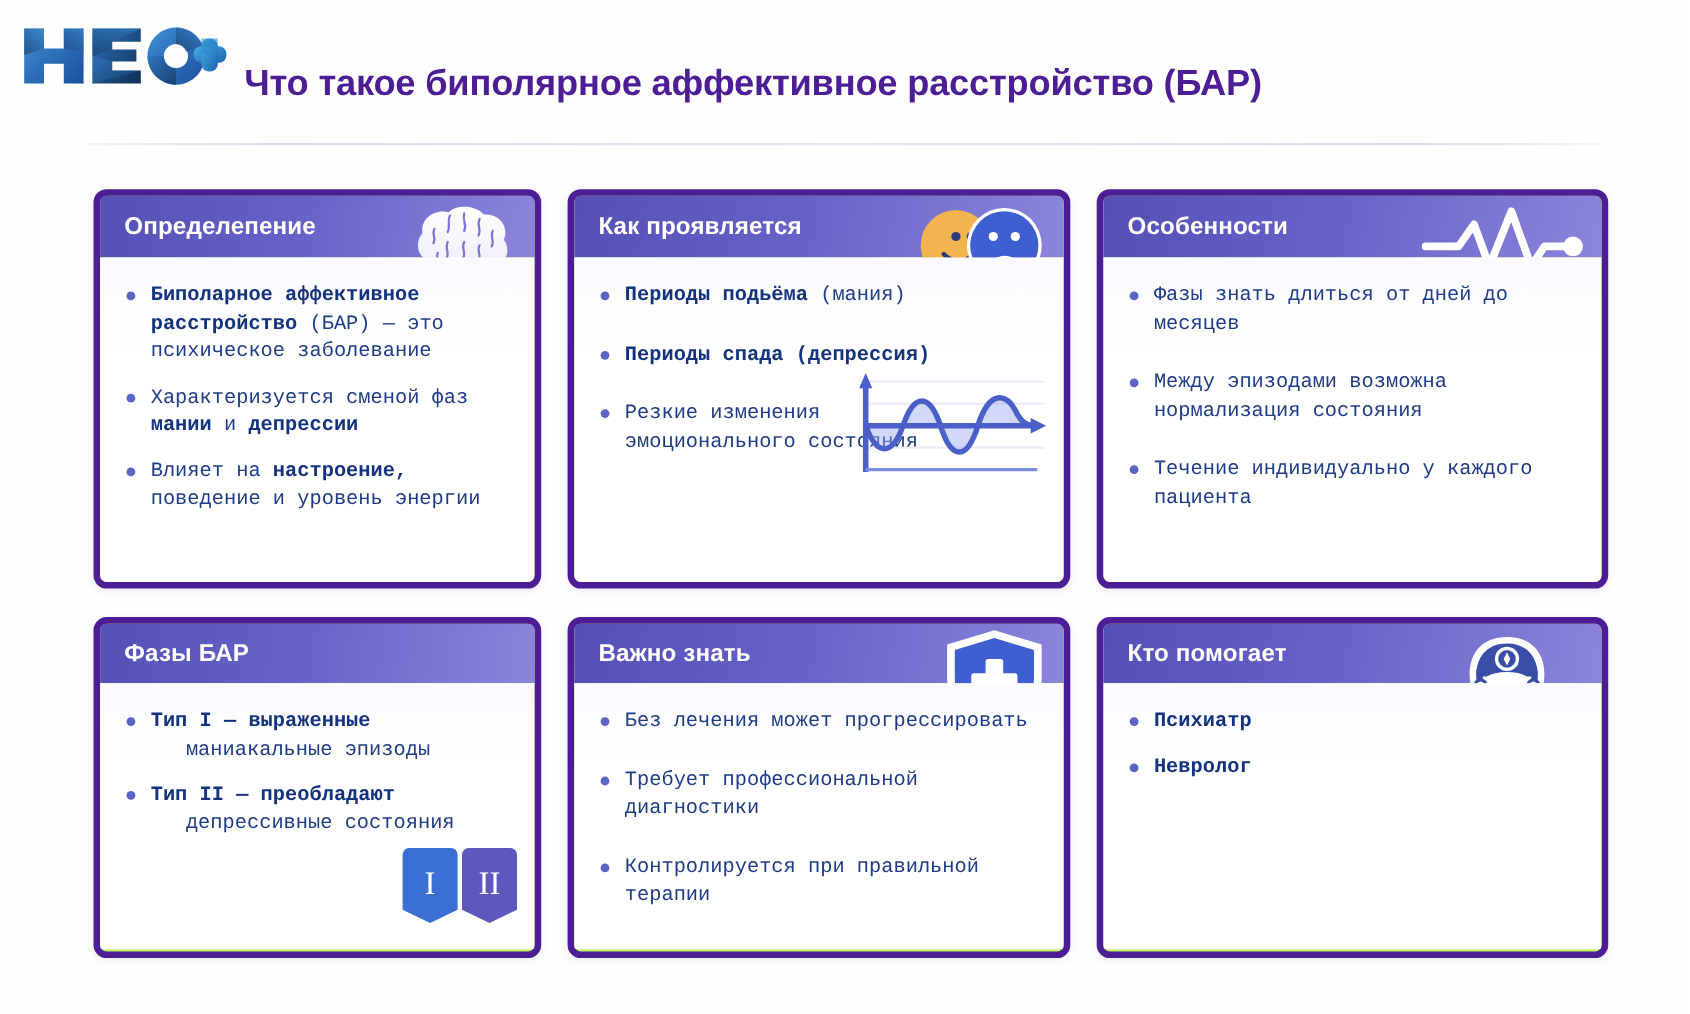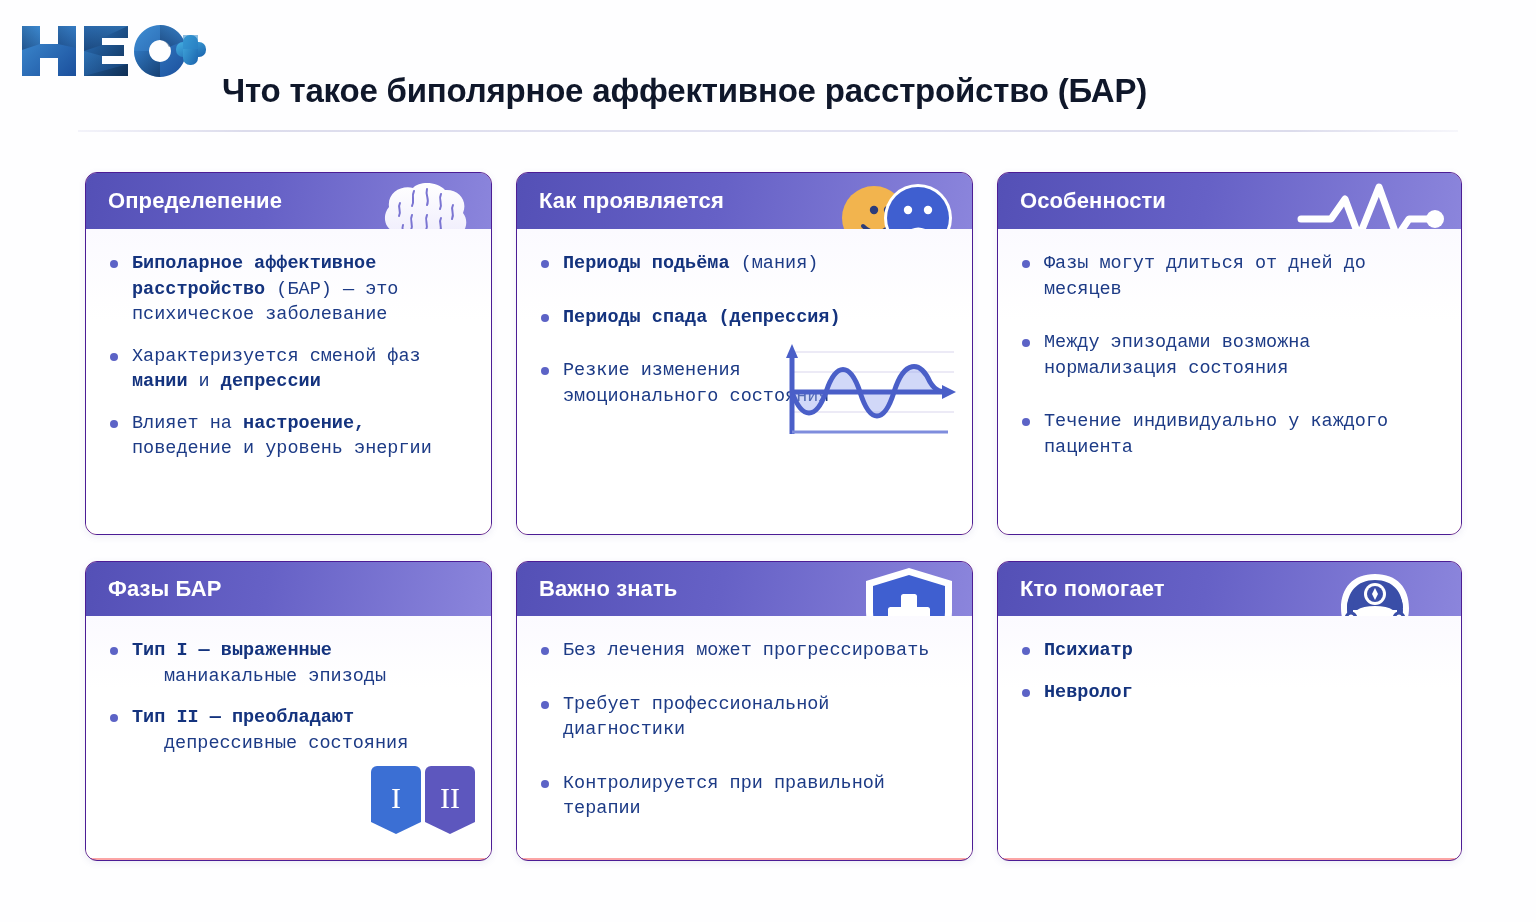--- a/index.html
+++ b/index.html
@@ -8,42 +8,42 @@
     background:#ffffff;
     font-family:"Liberation Sans", sans-serif;
     overflow:hidden;
   }
   .page { position:relative; width:1536px; height:922px; background:#fefeff; }
 
   
   .topbar { position:absolute; left:0; top:0; width:1536px; height:130px; }
   .logo { position:absolute; left:16px; top:18px; width:190px; height:62px; }
   .page-title {
-    position:absolute; left:222px; top:72px;
-    font-size:33px; font-weight:bold; color:#0f172a;
+    position:absolute; left:222px; top:56px;
+    font-size:33px; font-weight:bold; color:#4c1d95;
     letter-spacing:-0.2px; white-space:nowrap;
   }
   .divider {
     position:absolute; left:78px; top:130px; width:1380px; height:2px;
     background:linear-gradient(90deg,#f3f3fa 0%,#dcdcec 12%,#e3e3f2 50%,#dcdcec 88%,#f6f6fb 100%);
   }
 
   
   .grid {
     position:absolute; left:85px; top:172px;
     width:1372px;
     display:grid;
     grid-template-columns:407px 457px 465px;
     grid-template-rows:363px 1fr;
     column-gap:24px; row-gap:26px;
   }
   .card {
     position:relative;
-    background:#fca5a5;
-    border:1px solid #4c1d95;
+    background:#bef264;
+    border:6px solid #4c1d95;
     border-radius:12px;
     box-shadow:0 2px 7px rgba(90,85,160,0.10);
     overflow:hidden;
   }
   .card-head {
     position:relative;
     height:56px;
     background:linear-gradient(100deg,#5450b6 0%,#6661c6 45%,#8b85dc 100%);
     display:flex; align-items:center;
   }
@@ -245,21 +245,21 @@
         <div class="head-icon icon-pulse">
           <svg viewBox="0 0 150 72" width="150" height="72">
             <polyline points="4,38 34,38 48,18 62,56 82,6 100,56 112,38 134,38" fill="none" stroke="#ffffff" stroke-width="7" stroke-linecap="round" stroke-linejoin="round"></polyline>
             <circle cx="138" cy="38" r="9" fill="#ffffff"></circle>
           </svg>
         </div>
       </div>
       <div class="card-body">
         <ul class="bullets loose">
           <li>
-            <span>Фазы могут длиться от дней до месяцев</span>
+            <span>Фазы знать длиться от дней до месяцев</span>
           </li>
           <li>
             <span>Между эпизодами возможна</span>
             <span class="ind" style="padding-left:0">нормализация состояния</span>
           </li>
           <li>
             <span>Течение индивидуально у каждого пациента</span>
           </li>
         </ul>
       </div>

